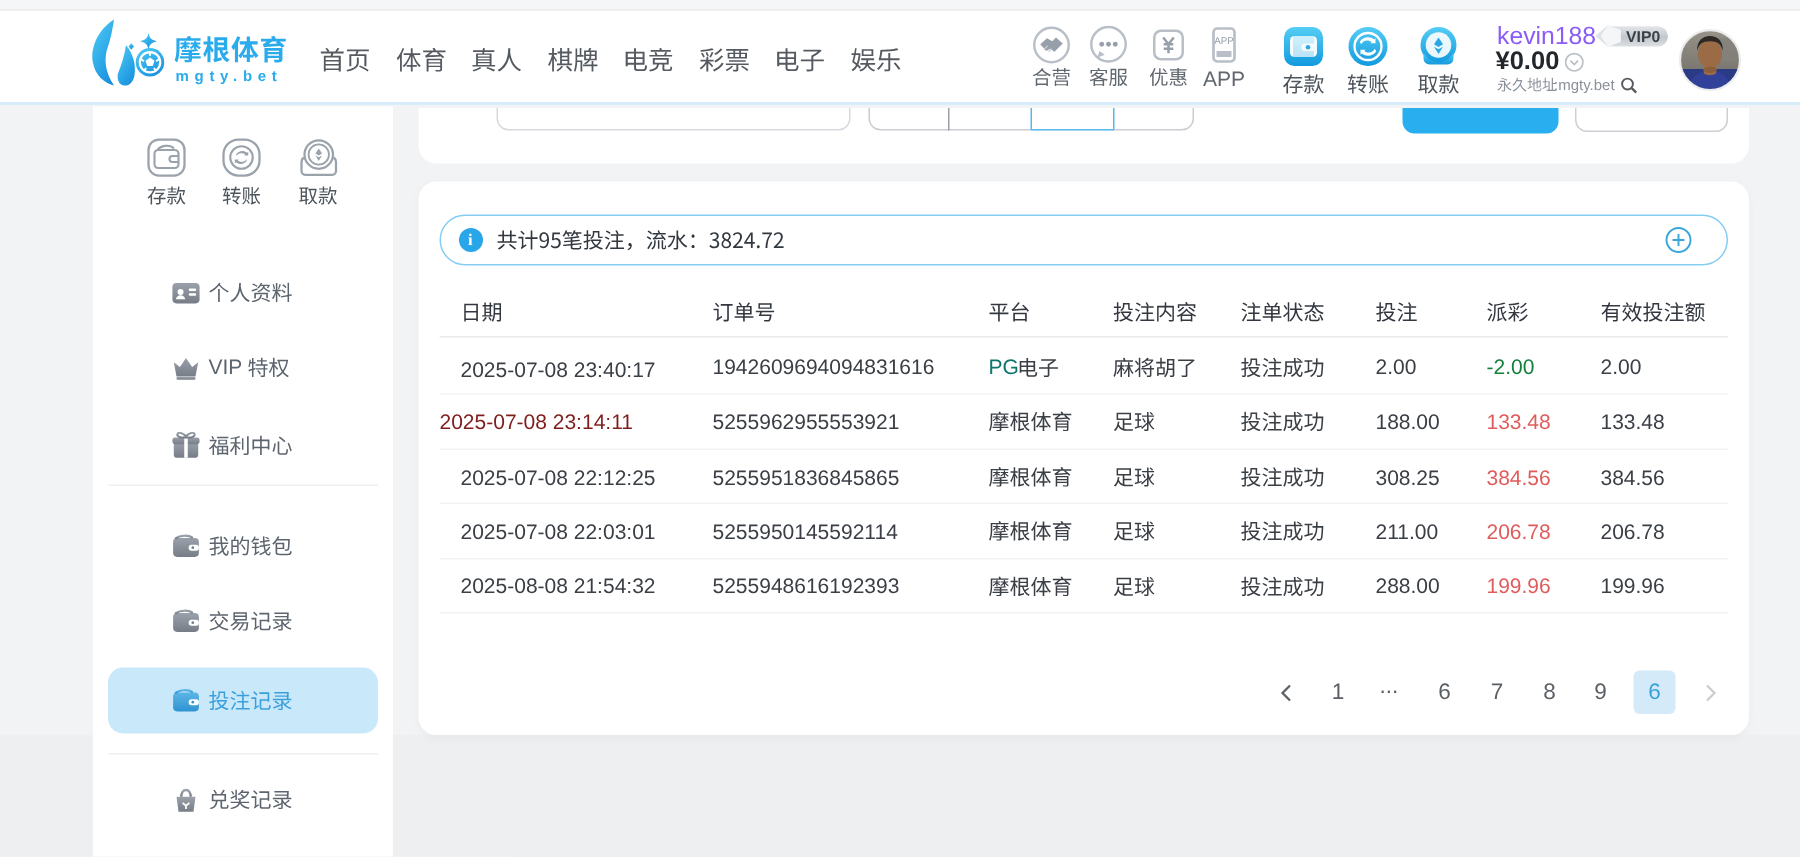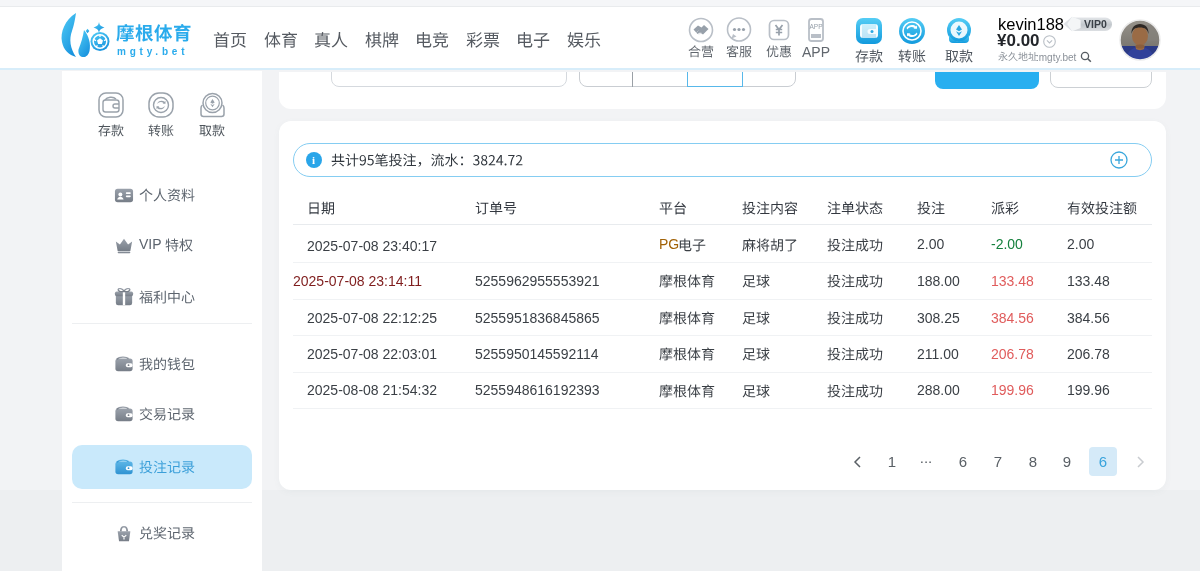--- a/index.html
+++ b/index.html
@@ -199,21 +199,22 @@
         <path d="M1.2 -10.8C2.1 -10.4 3.1 -9.7 3.7 -9.2L4.2 -10.1C3.7 -10.5 2.6 -11.2 1.8 -11.6ZM0.5 -7C1.3 -6.6 2.4 -6 2.9 -5.6L3.5 -6.4C2.9 -6.9 1.9 -7.4 1.1 -7.8ZM0.9 0.1 1.7 0.9C2.4 -0.4 3.2 -2.2 3.9 -3.6L3.1 -4.3C2.5 -2.7 1.5 -0.9 0.9 0.1ZM7.4 1C7.6 0.8 8 0.6 10.7 -0.6C10.6 -0.8 10.5 -1.2 10.5 -1.5L8.4 -0.6V-7.3L9.4 -7.5C9.9 -3.8 10.8 -0.7 12.8 0.9C13 0.6 13.3 0.2 13.6 0C12.5 -0.7 11.7 -2.1 11.2 -3.7C11.9 -4.2 12.7 -4.8 13.4 -5.4L12.7 -6.2C12.2 -5.7 11.5 -5 10.9 -4.5C10.6 -5.5 10.4 -6.6 10.3 -7.7C11.1 -7.8 11.8 -8.1 12.4 -8.3L11.6 -9.1C10.7 -8.7 8.9 -8.3 7.5 -8V-0.8C7.5 -0.3 7.2 -0 7 0.1C7.1 0.3 7.3 0.7 7.4 1ZM5.1 -10.3V-6.8C5.1 -4.6 5 -1.5 3.5 0.7C3.7 0.8 4.2 1 4.3 1.2C5.9 -1.1 6.1 -4.5 6.1 -6.8V-9.5C8.4 -9.8 10.9 -10.3 12.7 -10.9L11.8 -11.7C10.3 -11.2 7.5 -10.6 5.1 -10.3Z M21.3 -11.6C19.8 -11.1 17 -10.8 14.7 -10.6C14.8 -10.3 15 -10 15 -9.7C17.3 -9.9 20.2 -10.2 22 -10.7ZM15.1 -8.8C15.6 -8.1 16.1 -7.1 16.3 -6.5L17.2 -6.9C17 -7.5 16.4 -8.4 15.9 -9.1ZM17.6 -9.3C18 -8.6 18.4 -7.6 18.5 -7L19.4 -7.3C19.2 -7.9 18.8 -8.8 18.4 -9.5ZM21 -9.6C20.7 -8.7 20.1 -7.6 19.7 -6.8L20.5 -6.5C20.9 -7.2 21.5 -8.3 22 -9.3ZM25.8 -11.5C25 -10.4 23.5 -9.3 22.3 -8.7C22.6 -8.4 22.9 -8.1 23.1 -7.9C24.4 -8.6 25.9 -9.9 26.9 -11.1ZM26.2 -7.7C25.3 -6.5 23.7 -5.3 22.4 -4.7C22.7 -4.5 23 -4.1 23.2 -3.9C24.6 -4.7 26.2 -6 27.2 -7.2ZM26.6 -3.7C25.6 -2 23.6 -0.6 21.6 0.2C21.9 0.5 22.2 0.8 22.3 1.1C24.5 0.2 26.4 -1.4 27.6 -3.3ZM19.1 -4.4H19.1L19.1 -4.3ZM18.1 -6.8V-5.3H14.8V-4.4H17.8C16.9 -3 15.6 -1.6 14.4 -0.8C14.6 -0.6 14.9 -0.2 15 0.1C16.1 -0.6 17.2 -1.9 18.1 -3.1V1.1H19.1V-3.4C19.9 -2.7 20.7 -1.8 21.1 -1.2L21.8 -1.9C21.3 -2.6 20.3 -3.6 19.3 -4.4H22V-5.3H19.1V-6.8Z" fill="#333840"></path>
       </svg>
     </div>
 <div style="position:absolute;left:1067px;top:199px">
       <svg width="70" height="20" viewBox="0 -14.3 70 20" style="display:block;overflow:visible">
         <path d="M5.5 -11.8C5.3 -11.2 5.1 -10.5 4.9 -9.9H0.9V-9H4.4C3.5 -7.1 2.2 -5.4 0.6 -4.3C0.8 -4.1 1.1 -3.7 1.2 -3.4C2.1 -4.1 2.9 -4.8 3.6 -5.7V1.1H4.6V-1.7H10.5V-0.2C10.5 0 10.4 0.1 10.2 0.1C9.9 0.1 9 0.1 8.1 0.1C8.3 0.4 8.4 0.8 8.5 1.1C9.7 1.1 10.4 1.1 10.9 0.9C11.4 0.7 11.5 0.4 11.5 -0.2V-7.3H4.7C5 -7.9 5.3 -8.4 5.6 -9H13.1V-9.9H6C6.2 -10.5 6.4 -11 6.5 -11.5ZM4.6 -4H10.5V-2.6H4.6ZM4.6 -4.9V-6.4H10.5V-4.9Z M16.4 -8.4C15.9 -7.3 15.2 -6.2 14.5 -5.4C14.7 -5.2 15.1 -4.9 15.2 -4.7C16 -5.6 16.8 -6.9 17.3 -8.1ZM18.7 -8C19.3 -7.3 20 -6.2 20.2 -5.5L21.1 -6C20.8 -6.7 20.1 -7.7 19.5 -8.4ZM16.8 -11.4C17.2 -10.9 17.6 -10.2 17.8 -9.7H14.8V-8.8H21.2V-9.7H18L18.8 -10.1C18.6 -10.5 18.1 -11.3 17.7 -11.8ZM15.9 -5C16.5 -4.5 17.1 -3.9 17.6 -3.2C16.8 -1.9 15.8 -0.8 14.5 0C14.8 0.2 15.1 0.6 15.3 0.8C16.5 -0 17.5 -1.1 18.3 -2.4C18.9 -1.7 19.4 -0.9 19.7 -0.3L20.6 -1C20.2 -1.7 19.5 -2.5 18.8 -3.4C19.2 -4.1 19.5 -5 19.8 -5.9L18.8 -6.1C18.6 -5.4 18.4 -4.8 18.1 -4.2C17.7 -4.7 17.2 -5.2 16.7 -5.6ZM23.2 -8.2H25.5C25.3 -6.4 24.8 -4.8 24.2 -3.4C23.6 -4.6 23.2 -5.9 22.9 -7.3ZM23 -11.8C22.6 -9.3 21.9 -6.9 20.8 -5.4C21 -5.2 21.4 -4.8 21.5 -4.6C21.8 -5 22 -5.4 22.3 -5.9C22.6 -4.6 23 -3.5 23.6 -2.5C22.8 -1.2 21.6 -0.3 20.2 0.4C20.4 0.6 20.7 1 20.9 1.2C22.2 0.5 23.3 -0.4 24.1 -1.5C24.9 -0.4 25.7 0.5 26.8 1.1C27 0.8 27.3 0.5 27.5 0.3C26.4 -0.3 25.5 -1.3 24.7 -2.4C25.6 -4 26.2 -5.9 26.6 -8.2H27.4V-9.2H23.5C23.7 -10 23.9 -10.8 24 -11.6Z M30.6 -11.8V-8.9H28.6V-8H30.6V-4.9C29.8 -4.7 29.1 -4.5 28.5 -4.4L28.8 -3.3L30.6 -3.9V-0.2C30.6 -0 30.5 0 30.3 0.1C30.1 0.1 29.5 0.1 28.8 0C29 0.3 29.1 0.7 29.2 1C30.1 1 30.7 1 31.1 0.8C31.4 0.7 31.6 0.4 31.6 -0.2V-4.2L33 -4.6L32.9 -5.6L31.6 -5.2V-8H33.3V-8.9H31.6V-11.8ZM34.6 -11.3V-9.7C34.6 -8.7 34.4 -7.6 32.8 -6.7C33 -6.5 33.4 -6.1 33.5 -5.9C35.2 -6.9 35.6 -8.4 35.6 -9.7V-10.3H38.1V-8C38.1 -7 38.3 -6.6 39.3 -6.6C39.5 -6.6 40.2 -6.6 40.4 -6.6C40.7 -6.6 41 -6.6 41.2 -6.6C41.2 -6.9 41.1 -7.3 41.1 -7.5C40.9 -7.5 40.6 -7.5 40.4 -7.5C40.2 -7.5 39.5 -7.5 39.3 -7.5C39.1 -7.5 39.1 -7.6 39.1 -8V-11.3ZM39 -4.6C38.5 -3.5 37.7 -2.6 36.8 -1.9C35.9 -2.6 35.2 -3.6 34.7 -4.6ZM33.3 -5.6V-4.6H33.9L33.7 -4.5C34.2 -3.3 35 -2.2 36 -1.3C34.8 -0.6 33.5 -0.1 32.1 0.2C32.4 0.4 32.6 0.9 32.7 1.1C34.1 0.8 35.6 0.2 36.8 -0.6C37.9 0.2 39.2 0.8 40.8 1.1C40.9 0.9 41.2 0.4 41.4 0.2C40 -0.1 38.8 -0.6 37.7 -1.3C38.9 -2.3 39.9 -3.6 40.4 -5.3L39.8 -5.6L39.6 -5.6Z M43.3 -10.8C44.2 -10.4 45.4 -9.7 46 -9.3L46.6 -10.1C46 -10.6 44.8 -11.2 43.9 -11.6ZM42.6 -7C43.5 -6.5 44.6 -5.9 45.2 -5.4L45.8 -6.3C45.2 -6.7 44 -7.4 43.2 -7.7ZM43 0.3 43.9 1C44.7 -0.3 45.7 -2.1 46.4 -3.6L45.7 -4.3C44.9 -2.7 43.8 -0.8 43 0.3ZM49.7 -11.5C50.1 -10.7 50.6 -9.8 50.8 -9.1L51.9 -9.5C51.6 -10.2 51.1 -11.1 50.6 -11.8ZM46.7 -9.1V-8.1H50.4V-4.9H47.2V-3.9H50.4V-0.3H46.2V0.7H55.5V-0.3H51.5V-3.9H54.6V-4.9H51.5V-8.1H55.1V-9.1Z M65.7 -6.9C65.6 -2.6 65.5 -0.6 62.4 0.4C62.6 0.6 62.8 0.9 62.9 1.2C66.2 -0 66.6 -2.3 66.6 -6.9ZM66.3 -1.2C67.3 -0.5 68.4 0.5 69 1.1L69.6 0.3C69 -0.2 67.8 -1.2 66.9 -1.8ZM63.4 -8.5V-1.9H64.3V-7.7H67.9V-2H68.8V-8.5H66.2C66.4 -9 66.6 -9.5 66.8 -10H69.3V-10.9H63.2V-10H65.8C65.7 -9.5 65.5 -9 65.3 -8.5ZM59 -11.5C59.2 -11.2 59.4 -10.8 59.6 -10.4H56.9V-8.3H57.8V-9.5H62V-8.3H63V-10.4H60.7C60.5 -10.8 60.2 -11.3 59.9 -11.7ZM57.8 -3.3V1H58.7V0.6H61.2V1H62.1V-3.3ZM58.7 -0.3V-2.4H61.2V-0.3ZM58.1 -5.8 59.1 -5.3C58.4 -4.7 57.5 -4.3 56.5 -4C56.7 -3.8 56.9 -3.3 57 -3C58 -3.4 59.1 -4 60 -4.8C60.9 -4.3 61.8 -3.8 62.3 -3.4L63 -4.1C62.5 -4.5 61.6 -5 60.7 -5.4C61.4 -6.1 62 -6.9 62.4 -7.8L61.9 -8.1L61.6 -8.1H59.5C59.7 -8.4 59.8 -8.7 59.9 -8.9L59 -9.1C58.6 -8.1 57.8 -7 56.6 -6.2C56.8 -6.1 57 -5.8 57.2 -5.6C57.9 -6.1 58.5 -6.7 58.9 -7.3H61.1C60.8 -6.8 60.4 -6.3 59.9 -5.9L58.8 -6.5Z" fill="#333840"></path>
       </svg>
     </div>
 <div class="abs" style="left:293px;top:224px;width:859px;height:1px;background:#e8ebee"></div>
 <div style="position:absolute;left:307px;top:236px;font:400 14px/21px 'Liberation Sans',sans-serif;color:#3a3f45;white-space:nowrap">2025-07-08 23:40:17</div>
-<div style="position:absolute;left:659px;top:234px;font:400 14px/21px 'Liberation Sans',sans-serif;color:#a16207;white-space:nowrap">PG</div>
+<div style="position:absolute;left:475px;top:234px;font:400 14px/21px 'Liberation Sans',sans-serif;color:#3a3f45;white-space:nowrap">1942609694094831616</div>
+<div style="position:absolute;left:659px;top:234px;font:400 14px/21px 'Liberation Sans',sans-serif;color:#0f766e;white-space:nowrap">PG</div>
 <div style="position:absolute;left:678px;top:236px">
       <svg width="28" height="20" viewBox="0 -14.3 28 20" style="display:block;overflow:visible">
         <path d="M6.3 -5.7V-3.7H2.9V-5.7ZM7.4 -5.7H11V-3.7H7.4ZM6.3 -6.7H2.9V-8.7H6.3ZM7.4 -6.7V-8.7H11V-6.7ZM1.8 -9.7V-1.8H2.9V-2.7H6.3V-1.2C6.3 0.4 6.8 0.9 8.4 0.9C8.7 0.9 11.1 0.9 11.5 0.9C13 0.9 13.3 0.1 13.5 -2C13.1 -2.1 12.7 -2.3 12.4 -2.5C12.3 -0.6 12.2 -0.2 11.4 -0.2C10.9 -0.2 8.8 -0.2 8.4 -0.2C7.6 -0.2 7.4 -0.4 7.4 -1.2V-2.7H12.1V-9.7H7.4V-11.7H6.3V-9.7Z M20.5 -7.6V-5.5H14.7V-4.5H20.5V-0.3C20.5 -0 20.4 0 20.1 0.1C19.8 0.1 18.8 0.1 17.7 0C17.8 0.3 18 0.8 18.1 1.1C19.4 1.1 20.4 1.1 20.9 0.9C21.4 0.8 21.6 0.4 21.6 -0.3V-4.5H27.3V-5.5H21.6V-7C23.2 -7.8 25 -9.1 26.2 -10.3L25.4 -10.9L25.2 -10.8H16.1V-9.8H24C23 -9 21.7 -8.1 20.5 -7.6Z" fill="#3a3f45"></path>
       </svg>
     </div>
 <div style="position:absolute;left:742px;top:236px">
       <svg width="56" height="20" viewBox="0 -14.3 56 20" style="display:block;overflow:visible">
         <path d="M5 -8.8V-6.8H2.9V-5.8H4.8C4.2 -4.1 3.3 -2.4 2.3 -1.5C2.5 -1.4 2.8 -1 3 -0.8C3.8 -1.6 4.5 -2.9 5 -4.2V1.1H6V-4.6C6.4 -4 7 -3.2 7.3 -2.8L7.8 -3.7C7.5 -4 6.4 -5.2 6 -5.7V-5.8H7.6V-6.8H6V-8.8ZM10 -8.8V-6.8H8V-5.9H9.8C9.1 -4.1 8.1 -2.4 7 -1.5C7.2 -1.3 7.5 -1 7.7 -0.8C8.5 -1.6 9.4 -3 10 -4.5V1.1H11V-4.7C11.5 -3.2 12.2 -1.7 12.9 -0.9C13.1 -1.1 13.4 -1.4 13.7 -1.6C12.8 -2.5 11.8 -4.2 11.3 -5.9H13.2V-6.8H11V-8.8ZM6.6 -11.6C6.8 -11.1 7 -10.6 7.1 -10.2H1.5V-6.4C1.5 -4.4 1.4 -1.6 0.3 0.4C0.6 0.5 1 0.8 1.2 1C2.3 -1.1 2.5 -4.2 2.5 -6.4V-9.1H13.3V-10.2H8.3C8.2 -10.7 7.9 -11.3 7.6 -11.8Z M19.9 -3.1C20.6 -2.3 21.4 -1.2 21.7 -0.5L22.6 -1.1C22.3 -1.8 21.5 -2.8 20.7 -3.5ZM24.6 -6.7V-4.9H18.9V-3.9H24.6V-0.1C24.6 0.1 24.5 0.1 24.3 0.1C24 0.1 23.2 0.1 22.4 0.1C22.5 0.4 22.7 0.8 22.7 1.1C23.8 1.1 24.6 1.1 25 0.9C25.5 0.8 25.6 0.5 25.6 -0.1V-3.9H27.3V-4.9H25.6V-6.7ZM14.6 -9.3C15.3 -8.6 16.1 -7.6 16.5 -6.9L17.2 -7.5V-5.1C16.2 -4.2 15.2 -3.3 14.5 -2.8L15.1 -1.9C15.8 -2.5 16.5 -3.2 17.2 -3.9V1.1H18.2V-11.8H17.2V-7.7C16.8 -8.3 16 -9.2 15.3 -9.9ZM21.1 -8.5C21.5 -8.1 22.1 -7.6 22.4 -7.2C21.3 -6.7 20.2 -6.3 19 -6.1C19.2 -5.9 19.4 -5.5 19.5 -5.2C22.6 -5.9 25.7 -7.5 27 -10.3L26.4 -10.7L26.2 -10.6H23.2C23.4 -10.9 23.6 -11.2 23.8 -11.5L22.8 -11.8C22 -10.6 20.5 -9.5 18.9 -8.8C19.1 -8.7 19.5 -8.3 19.6 -8.1C20.5 -8.6 21.4 -9.1 22.2 -9.8H25.6C25 -8.9 24.2 -8.2 23.2 -7.6C22.9 -8.1 22.3 -8.6 21.8 -9Z M39.8 -10V-7.8H37.1V-10ZM36 -11V-6.3C36 -4.1 35.9 -1.4 34 0.6C34.3 0.7 34.7 1 34.9 1.2C36.1 -0.2 36.7 -1.9 36.9 -3.7H39.8V-0.3C39.8 -0.1 39.8 0 39.5 0C39.3 0 38.6 0 37.8 -0C37.9 0.3 38.1 0.7 38.1 1C39.2 1 39.9 1 40.3 0.8C40.7 0.6 40.9 0.3 40.9 -0.3V-11ZM39.8 -6.9V-4.6H37C37 -5.2 37.1 -5.8 37.1 -6.3V-6.9ZM29.4 -5.5V0.3H30.4V-0.7H34.5V-5.5H32.5V-8H35.1V-9.1H32.5V-11.8H31.5V-9.1H28.8V-8H31.5V-5.5ZM30.4 -4.6H33.5V-1.6H30.4Z M43.4 -10.7V-9.6H52.4C51.4 -8.6 49.8 -7.5 48.5 -6.9V-0.3C48.5 -0 48.4 0.1 48.1 0.1C47.8 0.1 46.7 0.1 45.5 0.1C45.7 0.4 45.9 0.8 46 1.1C47.4 1.1 48.3 1.1 48.9 1C49.4 0.8 49.6 0.5 49.6 -0.2V-6.3C51.4 -7.3 53.3 -8.8 54.5 -10.1L53.7 -10.7L53.4 -10.7Z" fill="#3a3f45"></path>
       </svg>
     </div>
@@ -469,21 +470,21 @@
 <div style="position:absolute;left:898px;top:47px">
       <svg width="28" height="20" viewBox="0 -14.3 28 20" style="display:block;overflow:visible">
         <path d="M1.1 -4.6C1.2 -4.8 1.7 -4.8 2.2 -4.8H3.4V-2.8L0.6 -2.3L0.8 -1.3L3.4 -1.8V1.1H4.4V-2L6.3 -2.4L6.3 -3.3L4.4 -3V-4.8H5.9V-5.8H4.4V-7.9H3.4V-5.8H2C2.5 -6.8 2.9 -7.9 3.3 -9.1H5.8V-10.1H3.6C3.7 -10.6 3.8 -11.1 3.9 -11.6L2.9 -11.8C2.8 -11.2 2.7 -10.7 2.6 -10.1H0.6V-9.1H2.3C2 -8 1.7 -7 1.5 -6.7C1.2 -6.1 1.1 -5.6 0.8 -5.6C0.9 -5.3 1.1 -4.8 1.1 -4.6ZM6 -7.5V-6.5H8C7.7 -5.5 7.4 -4.6 7.2 -3.9H11.2C10.7 -3.2 10.1 -2.4 9.5 -1.6C9.1 -1.9 8.6 -2.2 8.1 -2.5L7.4 -1.8C8.9 -1 10.5 0.3 11.3 1.1L12 0.3C11.6 -0.1 11 -0.6 10.3 -1.1C11.2 -2.2 12.2 -3.5 12.9 -4.6L12.2 -4.9L12 -4.9H8.6L9.1 -6.5H13.4V-7.5H9.4L9.8 -9.1H12.9V-10.1H10.1L10.5 -11.6L9.5 -11.8L9 -10.1H6.5V-9.1H8.8L8.3 -7.5Z M17 -9.3V-5.3C17 -3.5 16.8 -1 14.5 0.4C14.7 0.6 15 0.9 15.1 1C17.6 -0.6 17.8 -3.3 17.8 -5.3V-9.3ZM17.5 -1.8C18.1 -1.1 18.9 0 19.2 0.7L19.9 0.1C19.6 -0.5 18.8 -1.5 18.1 -2.3ZM15.2 -11.1V-2.5H16V-10.2H18.7V-2.5H19.6V-11.1ZM25.8 -11.1C25.1 -9.7 23.9 -8.4 22.6 -7.5C22.9 -7.3 23.2 -6.9 23.4 -6.7C24.7 -7.7 25.9 -9.3 26.8 -10.8ZM21 1.2C21.2 1 21.6 0.8 24.3 -0.3C24.3 -0.5 24.2 -0.9 24.2 -1.2L22.2 -0.4V-5.3H23.3C24 -2.7 25.1 -0.4 26.8 0.8C27 0.5 27.3 0.2 27.5 0C26 -1 24.9 -3 24.3 -5.3H27.2V-6.3H22.2V-11.5H21.2V-6.3H19.9V-5.3H21.2V-0.6C21.2 -0 20.8 0.2 20.6 0.3C20.7 0.5 20.9 1 21 1.2Z" fill="#4d545c"></path>
       </svg>
     </div>
 <div style="position:absolute;left:945px;top:47px">
       <svg width="28" height="20" viewBox="0 -14.3 28 20" style="display:block;overflow:visible">
         <path d="M11.9 -9.2C11.6 -7.1 11 -5.3 10.2 -3.8C9.5 -5.3 9 -7.2 8.7 -9.2ZM7.1 -10.2V-9.2H7.8C8.2 -6.7 8.8 -4.5 9.6 -2.7C8.8 -1.4 7.8 -0.4 6.7 0.3C6.9 0.5 7.2 0.9 7.4 1.1C8.4 0.4 9.4 -0.5 10.2 -1.7C10.9 -0.6 11.7 0.3 12.8 1C13 0.8 13.3 0.4 13.5 0.2C12.4 -0.5 11.5 -1.5 10.8 -2.7C11.9 -4.6 12.6 -7 13 -10.1L12.4 -10.2L12.2 -10.2ZM0.5 -1.8 0.8 -0.8 5 -1.5V1.1H6V-1.7L7.3 -2L7.2 -2.9L6 -2.7V-10.2H7V-11.1H0.7V-10.2H1.6V-2ZM2.6 -10.2H5V-8.2H2.6ZM2.6 -7.3H5V-5.2H2.6ZM2.6 -4.3H5V-2.5L2.6 -2.1Z M15.7 -3.1C15.4 -2.1 14.9 -1 14.4 -0.2C14.7 -0.2 15.1 0 15.3 0.2C15.7 -0.6 16.3 -1.8 16.6 -2.8ZM19.3 -2.7C19.7 -2 20.1 -1.1 20.3 -0.5L21.1 -0.9C20.9 -1.4 20.5 -2.4 20.1 -3.1ZM23.5 -7.2V-6.6C23.5 -4.6 23.3 -1.8 20.8 0.4C21 0.6 21.4 0.9 21.6 1.1C23 -0.1 23.7 -1.6 24.1 -3C24.7 -1.2 25.6 0.3 26.9 1.1C27 0.8 27.4 0.4 27.6 0.2C25.9 -0.7 24.9 -2.8 24.4 -5.2C24.5 -5.7 24.5 -6.1 24.5 -6.6V-7.2ZM17.5 -11.7V-10.4H14.7V-9.5H17.5V-8.3H15V-7.4H20.9V-8.3H18.5V-9.5H21.2V-10.4H18.5V-11.7ZM14.5 -4.4V-3.5H17.5V0C17.5 0.1 17.4 0.2 17.3 0.2C17.1 0.2 16.6 0.2 16.1 0.2C16.2 0.4 16.3 0.8 16.4 1.1C17.2 1.1 17.7 1.1 18 0.9C18.4 0.8 18.5 0.5 18.5 0V-3.5H21.3V-4.4ZM22.4 -11.8C22.1 -9.6 21.6 -7.4 20.7 -6.1V-6.4H15.2V-5.5H20.7V-5.9C21 -5.8 21.4 -5.5 21.6 -5.4C22 -6.1 22.4 -7.1 22.7 -8.3H26.1C25.9 -7.3 25.7 -6.3 25.4 -5.7L26.3 -5.4C26.7 -6.3 27.1 -7.8 27.3 -9.1L26.6 -9.3L26.5 -9.2H23C23.2 -10 23.3 -10.8 23.4 -11.6Z" fill="#4d545c"></path>
       </svg>
     </div>
-<div style="position:absolute;left:998px;top:12px;font:400 16.5px/25px 'Liberation Sans',sans-serif;color:#000000;white-space:nowrap">kevin188</div>
+<div style="position:absolute;left:998px;top:12px;font:400 16.5px/25px 'Liberation Sans',sans-serif;color:#8b5cf6;white-space:nowrap">kevin188</div>
 <svg class="abs" style="left:1063px;top:16px" width="49" height="16" viewBox="0 0 49 16">
 <defs>
         <linearGradient id="vg" x1="0" y1="0" x2="0" y2="1">
           <stop offset="0" stop-color="#e3e6e9"></stop>
           <stop offset="0.55" stop-color="#c2c7cc"></stop>
           <stop offset="1" stop-color="#dcdfe2"></stop>
         </linearGradient>
       </defs>
 <rect x="5" y="1.5" width="44" height="13.5" rx="6.7" fill="url(#vg)"></rect>
 <path d="M0.5 8l8.5-7.2 8.5 3.2v8l-8.5 3.2Z" fill="#dfe2e6"></path>

